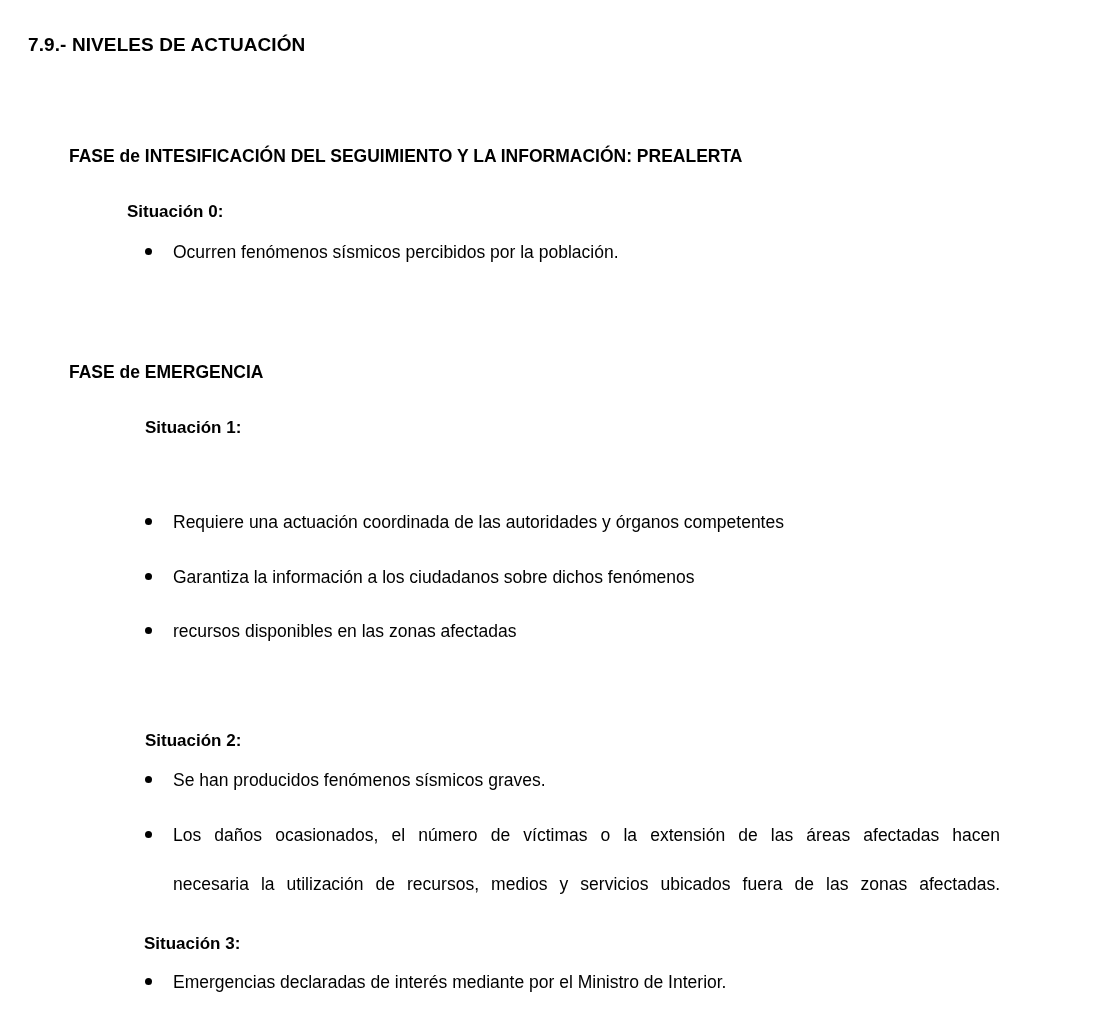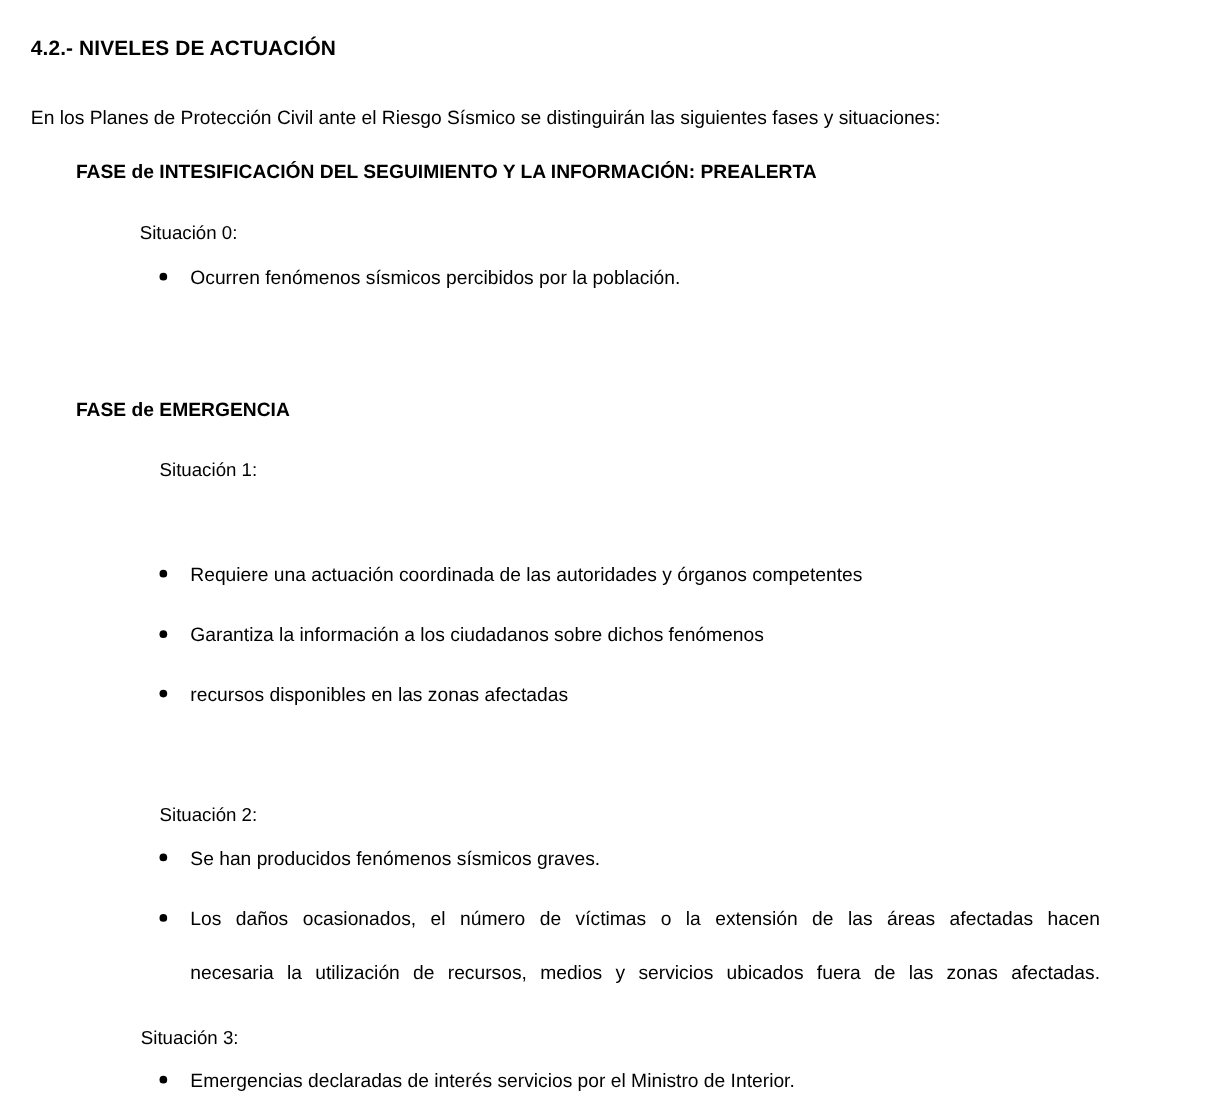--- a/index.html
+++ b/index.html
@@ -51,27 +51,27 @@
     font-size: 17.5px;
     font-weight: bold;
     white-space: nowrap;
   }
   .fase-heading.prealerta { top: 131px; text-align: center; }
   .fase-heading.emergencia { top: 347px; text-align: right; }
 
   .situacion-heading {
     position: absolute;
     font-size: 17px;
-    font-weight: normal;
+    font-weight: bold;
     white-space: nowrap;
   }
   .situacion-heading.s0 { left: 127px; top: 185px; }
   .situacion-heading.s1 { left: 145px; top: 401px; }
   .situacion-heading.s2 { left: 145px; top: 714px; }
-  .situacion-heading.s3 { left: 128px; top: 917px; }
+  .situacion-heading.s3 { left: 144px; top: 917px; }
 
   
   .bullet-item {
     position: absolute;
     left: 145px;
     width: 855px;
   }
   .bullet-item .dot {
     position: absolute;
     left: 0px;
@@ -121,23 +121,22 @@
   .b-s3-1 { top: 970px; }
 
   .bullet-item .bullet-text { line-height: 24px; margin-left: 28px; }
   .bullet-item.justify-two .bullet-text .line + .line { margin-top: 25px; }
 </style>
 </head>
 <body>
 
 <div class="page">
 
-  <h1 class="section-heading">4.2.- NIVELES DE ACTUACIÓN</h1>
+  <h1 class="section-heading">7.9.- NIVELES DE ACTUACIÓN</h1>
 
-  <p class="intro-paragraph">En los Planes de Protección Civil ante el Riesgo Sísmico se distinguirán las siguientes fases y situaciones:</p>
 
   <h2 class="fase-heading prealerta">FASE de INTESIFICACIÓN DEL SEGUIMIENTO Y LA INFORMACIÓN: PREALERTA</h2>
 
   <h3 class="situacion-heading s0">Situación 0:</h3>
 
   <div class="bullet-item nowrap b-s0-1">
     <span class="dot"></span>
     <span class="bullet-text">Ocurren fenómenos sísmicos percibidos por la población.</span>
   </div>
 
@@ -176,16 +175,16 @@
     <span class="bullet-text">
       <span class="line">Los daños ocasionados, el número de víctimas o la extensión de las áreas afectadas hacen</span>
       <span class="line last">necesaria la utilización de recursos, medios y servicios ubicados fuera de las zonas afectadas.</span>
     </span>
   </div>
 
   <h3 class="situacion-heading s3">Situación 3:</h3>
 
   <div class="bullet-item nowrap b-s3-1">
     <span class="dot"></span>
-    <span class="bullet-text">Emergencias declaradas de interés servicios por el Ministro de Interior.</span>
+    <span class="bullet-text">Emergencias declaradas de interés mediante por el Ministro de Interior.</span>
   </div>
 
 </div>
 
 </body></html>

